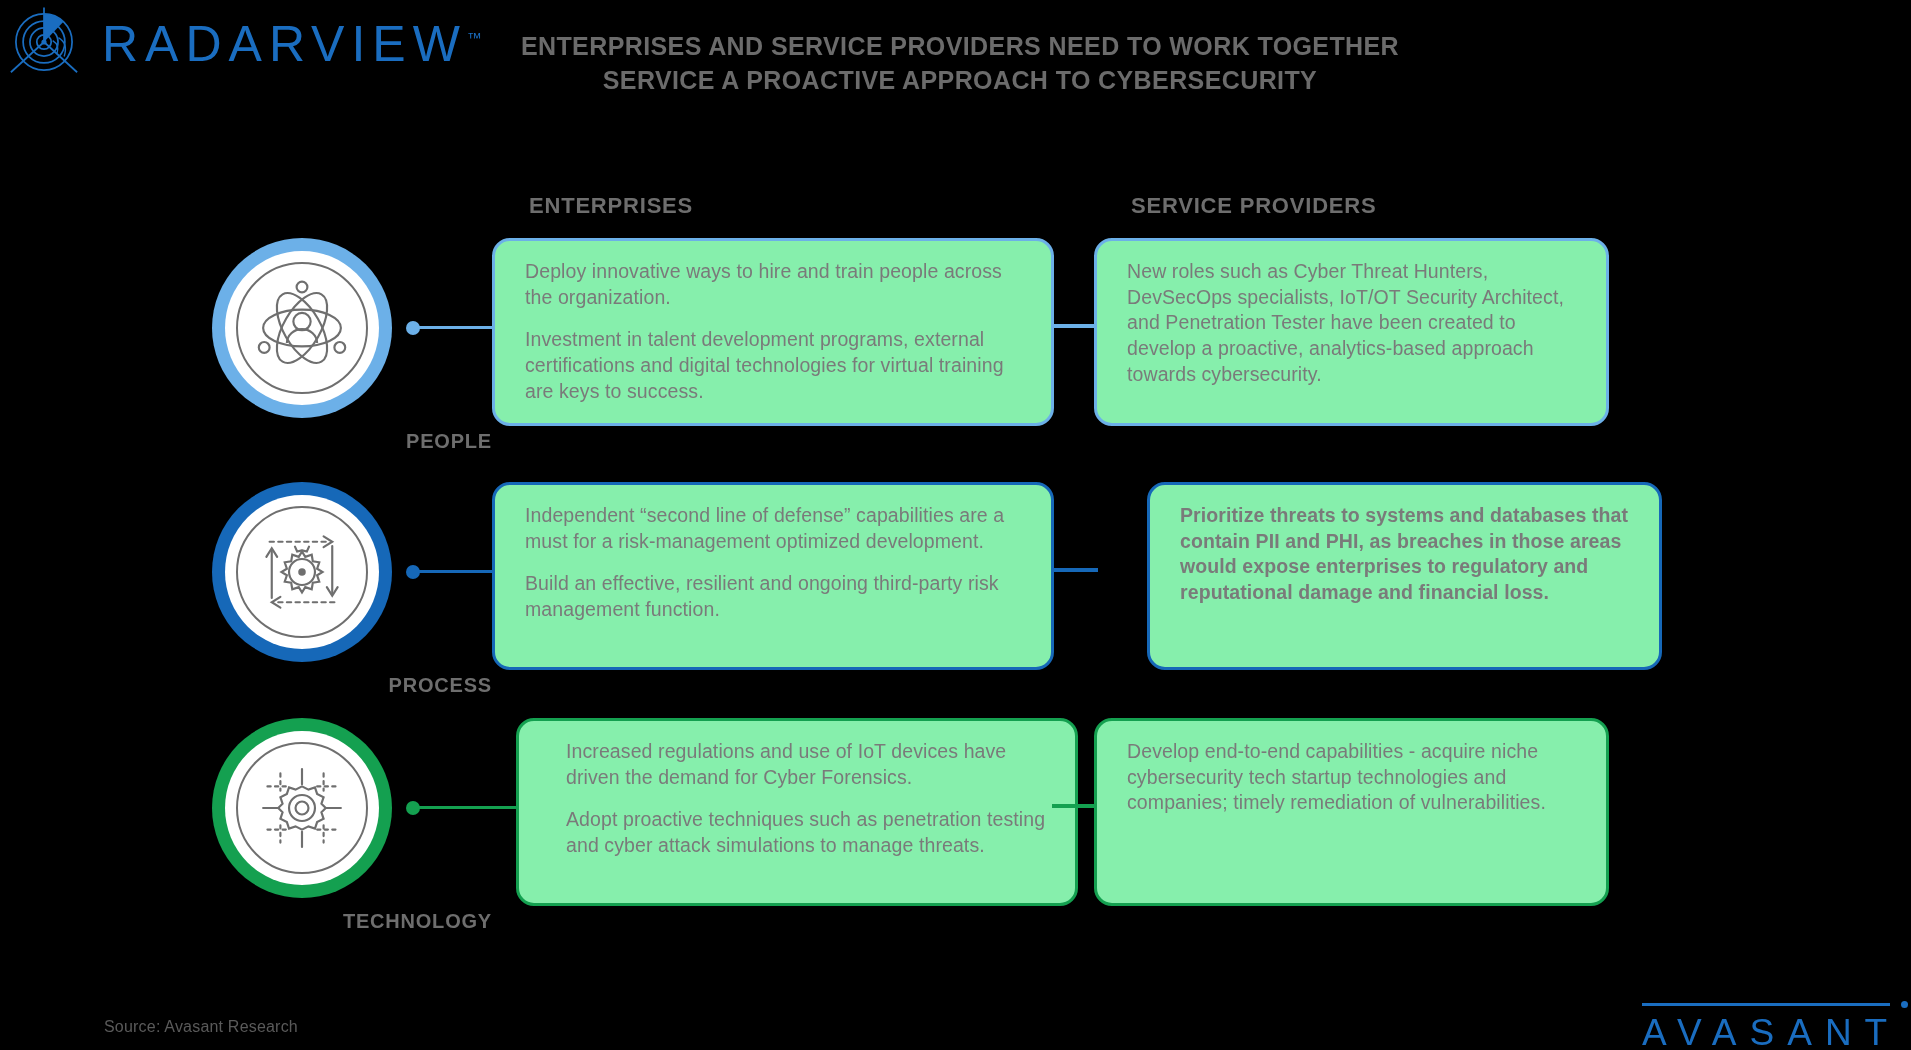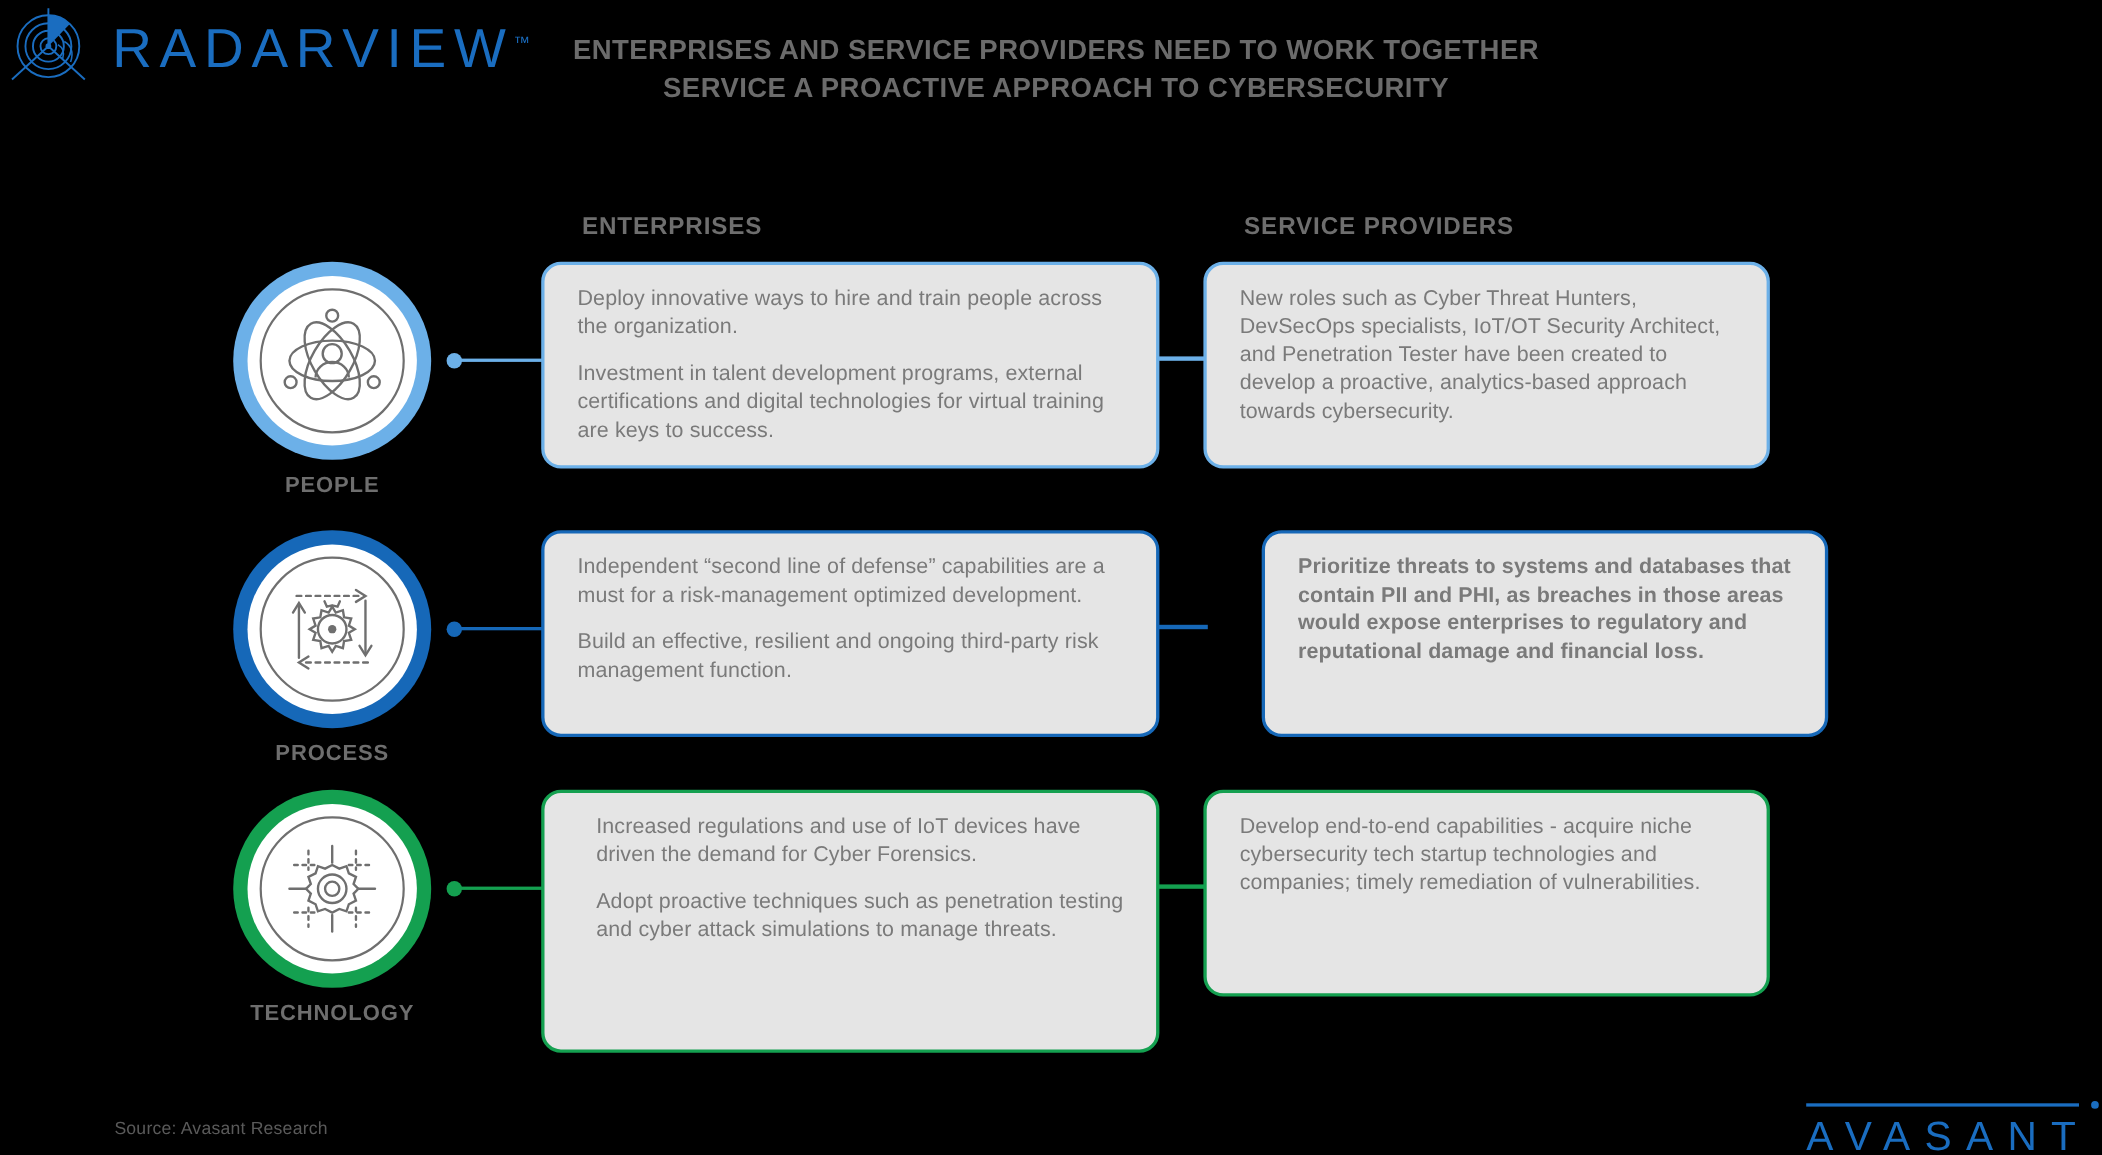--- a/index.html
+++ b/index.html
@@ -53,51 +53,51 @@
   }
   .badge .inner-ring {
     position: absolute; left: 24px; top: 24px; right: 24px; bottom: 24px;
     border-radius: 50%; border: 2px solid #6f6f6f;
   }
   .badge .glyph {
     position: absolute; left: 36px; top: 36px; width: 108px; height: 108px;
   }
   .cat-label {
     position: absolute; left: 112px; width: 380px; top: 192px;
-    text-align: center; color: #6e6e6e; font-size: 20px;
+    text-align: right; color: #6e6e6e; font-size: 20px;
     font-weight: bold; letter-spacing: 0.8px;
   }
 
   
   .connector { position: absolute; left: 406px; top: 82px; width: 120px; height: 16px; }
   .connector .dot {
     position: absolute; left: 0; top: 1px; width: 14px; height: 14px;
     border-radius: 50%;
   }
   .connector .lead {
     position: absolute; left: 12px; top: 6px; width: 108px; height: 3px;
   }
 
   
   .tbox {
     position: absolute; border-width: 3px; border-style: solid;
-    border-radius: 18px; background: #e5e5e5;
+    border-radius: 18px; background: #86efac;
     padding: 18px 26px 14px 30px;
   }
   .tbox p {
     color: #7a7a7a; font-size: 19.5px; line-height: 1.32;
     letter-spacing: 0.1px;
   }
   .tbox p + p { margin-top: 17px; }
 
   #box-ent-people   { left: 492px;  top: 0px;  width: 562px; height: 188px; }
   #box-sp-people    { left: 1094px; top: 0px;  width: 515px; height: 188px; }
   #box-ent-process  { left: 492px;  top: 0px;  width: 562px; height: 188px; }
   #box-sp-process   { left: 1147px; top: 0px;  width: 515px; height: 188px; font-weight: bold; }
-  #box-ent-tech     { left: 492px;  top: 0px;  width: 562px; height: 239px; padding-left: 47px; }
+  #box-ent-tech     { left: 516px;  top: 0px;  width: 562px; height: 188px; padding-left: 47px; }
   #box-sp-tech      { left: 1094px; top: 0px;  width: 515px; height: 188px; }
 
   
   .hlink {
     position: absolute; left: 1052px; top: 86px; width: 46px; height: 4px;
   }
 
   
   #source {
     position: absolute; left: 104px; top: 1018px;

